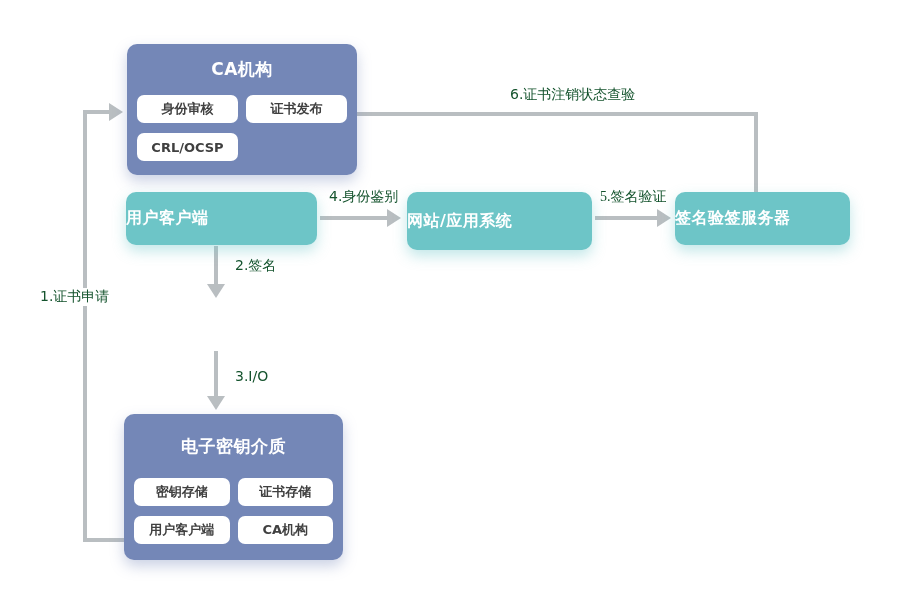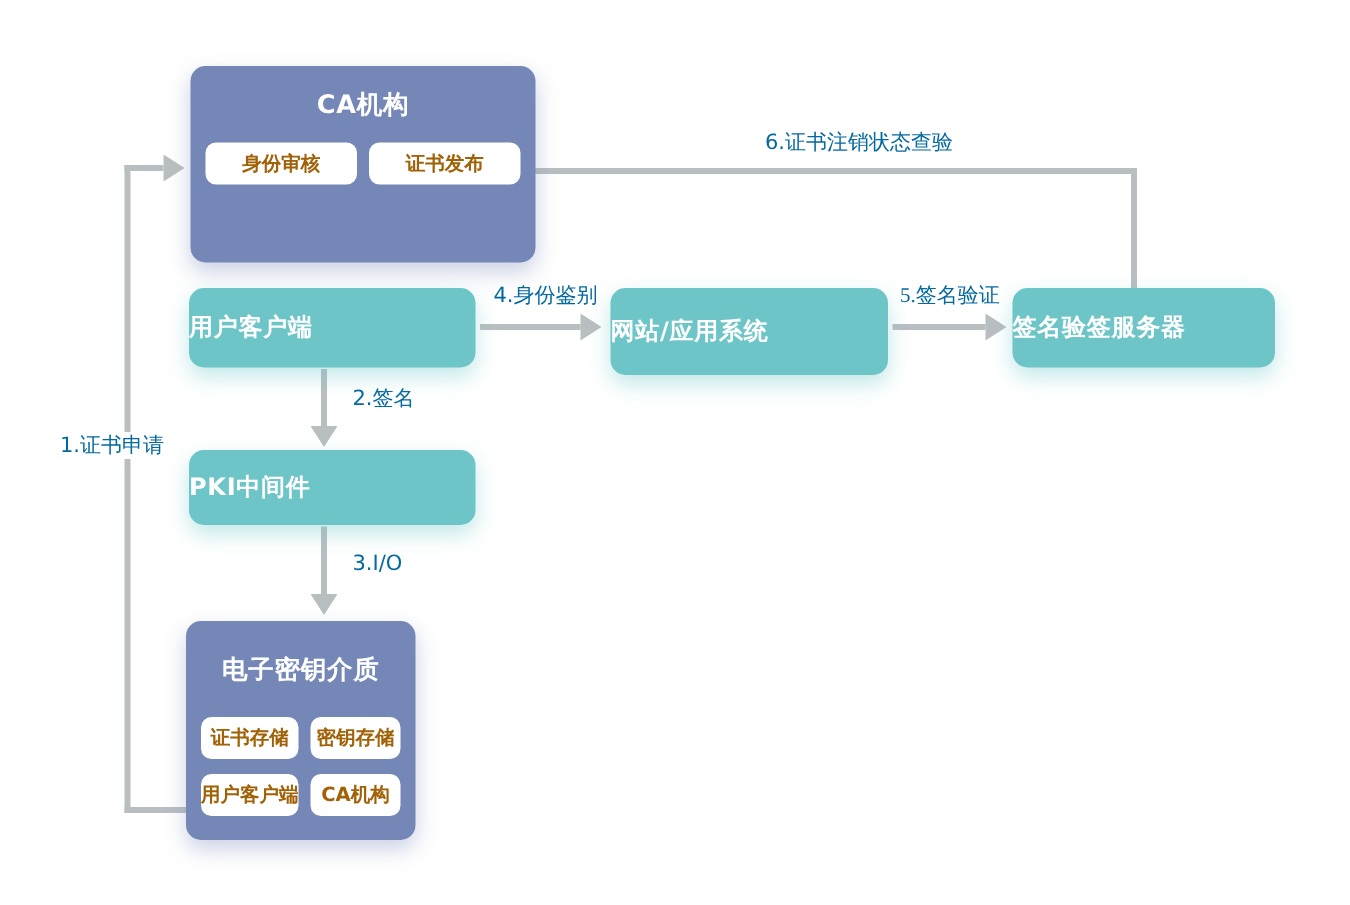--- a/index.html
+++ b/index.html
@@ -35,21 +35,21 @@
   }
   .purple .node-title { font-size: 17px; }
   .chip-grid {
     display: grid;
     grid-template-columns: 1fr 1fr;
     gap: 10px 8px;
     padding: 0 10px;
   }
   .chip {
     background: #ffffff;
-    color: #a16207;
+    color: #404040;
     font-weight: bold;
     font-size: 13px;
     height: 28px;
     border-radius: 7px;
     display: flex;
     align-items: center;
     justify-content: center;
     white-space: nowrap;
   }
   .seg { position: absolute; background: #b9bec1; }
@@ -64,21 +64,21 @@
     border-bottom: 9px solid transparent;
     border-right: 14px solid #b9bec1;
   }
   .head.down {
     border-left: 9px solid transparent;
     border-right: 9px solid transparent;
     border-top: 14px solid #b9bec1;
   }
   .edge-label {
     position: absolute;
-    color: #0369a1;
+    color: #14532d;
     font-size: 14px;
     background: #ffffff;
     padding: 0 2px;
     white-space: nowrap;
   }
 </style>
 </head>
 <body>
 
 <div class="stage">
@@ -108,42 +108,40 @@
 
   <div class="seg" style="left:214px; top:351px; width:4px; height:45px;"></div>
   <div class="head down" style="left:207px; top:396px;"></div>
   <div class="edge-label" style="left:233px; top:368px;">3.I/O</div>
 
   <div class="node purple" style="left:127px; top:44px; width:230px; height:131px; padding-top:14px;">
     <div class="node-title" style="margin-bottom:14px;">CA机构</div>
     <div class="chip-grid">
       <div class="chip">身份审核</div>
       <div class="chip">证书发布</div>
+      <div class="chip">CRL/OCSP</div>
     </div>
   </div>
 
   <div class="node teal" style="left:126px; top:192px; width:191px; height:53px;">
     <div class="node-title">用户客户端</div>
   </div>
 
   <div class="node teal" style="left:407px; top:192px; width:185px; height:58px;">
     <div class="node-title">网站/应用系统</div>
   </div>
 
   <div class="node teal" style="left:675px; top:192px; width:175px; height:53px;">
     <div class="node-title">签名验签服务器</div>
   </div>
 
-  <div class="node teal" style="left:126px; top:300px; width:191px; height:50px;">
-    <div class="node-title">PKI中间件</div>
-  </div>
 
-  <div class="node purple" style="left:124px; top:414px; width:153px; height:146px; padding-top:21px;">
+  <div class="node purple" style="left:124px; top:414px; width:219px; height:146px; padding-top:21px;">
     <div class="node-title" style="margin-bottom:20px;">电子密钥介质</div>
     <div class="chip-grid">
+      <div class="chip">密钥存储</div>
       <div class="chip">证书存储</div>
-      <div class="chip">密钥存储</div>
       <div class="chip">用户客户端</div>
       <div class="chip">CA机构</div>
     </div>
   </div>
 
 </div>
 
 </body></html>

